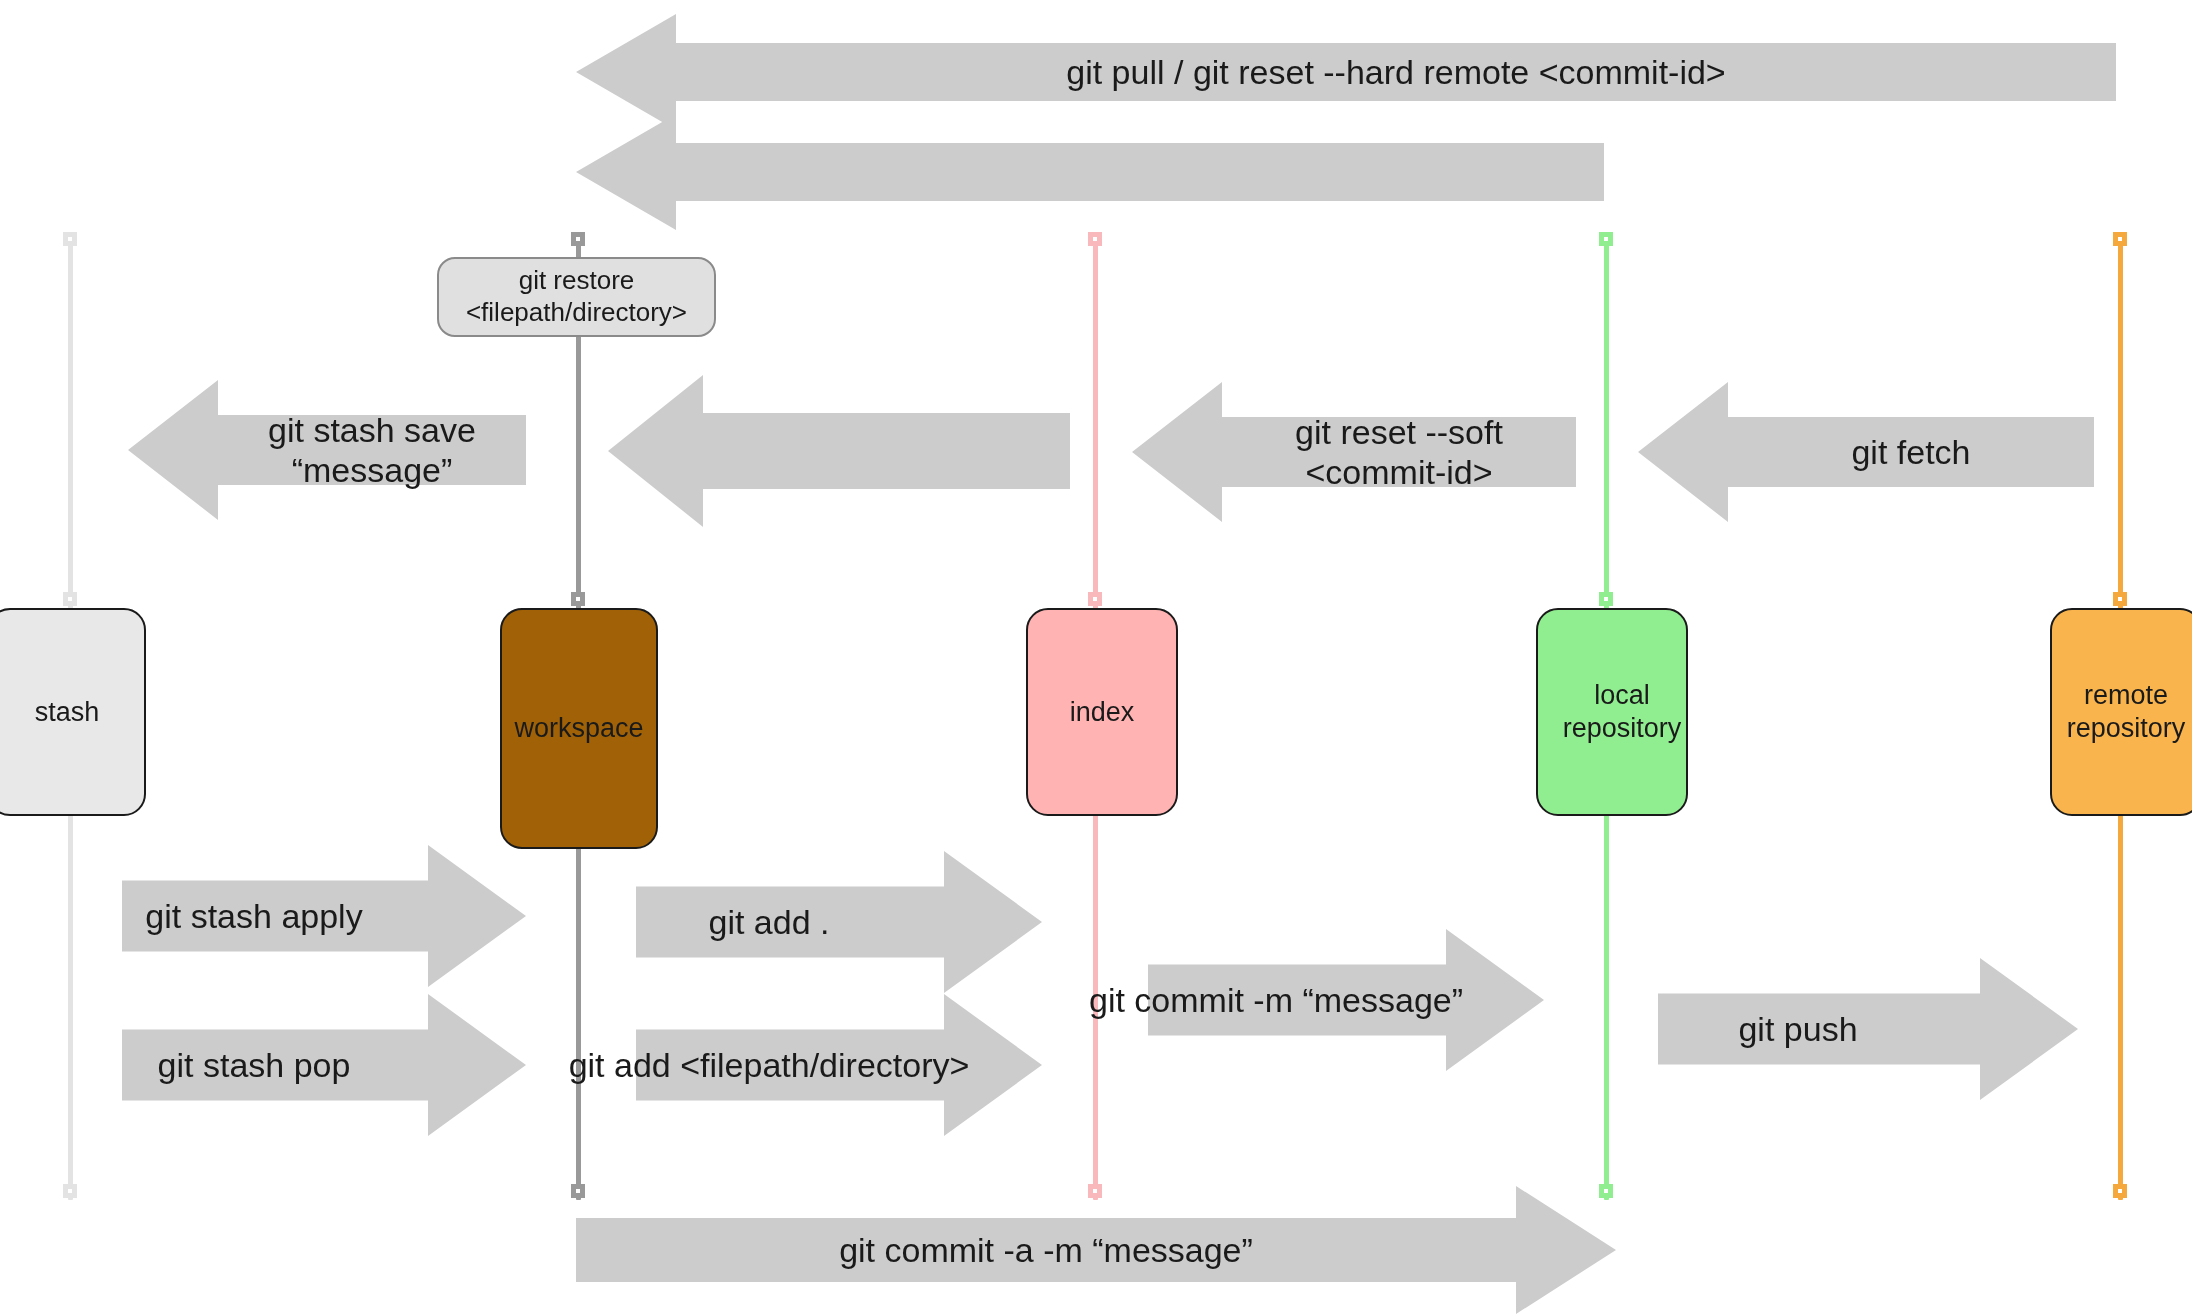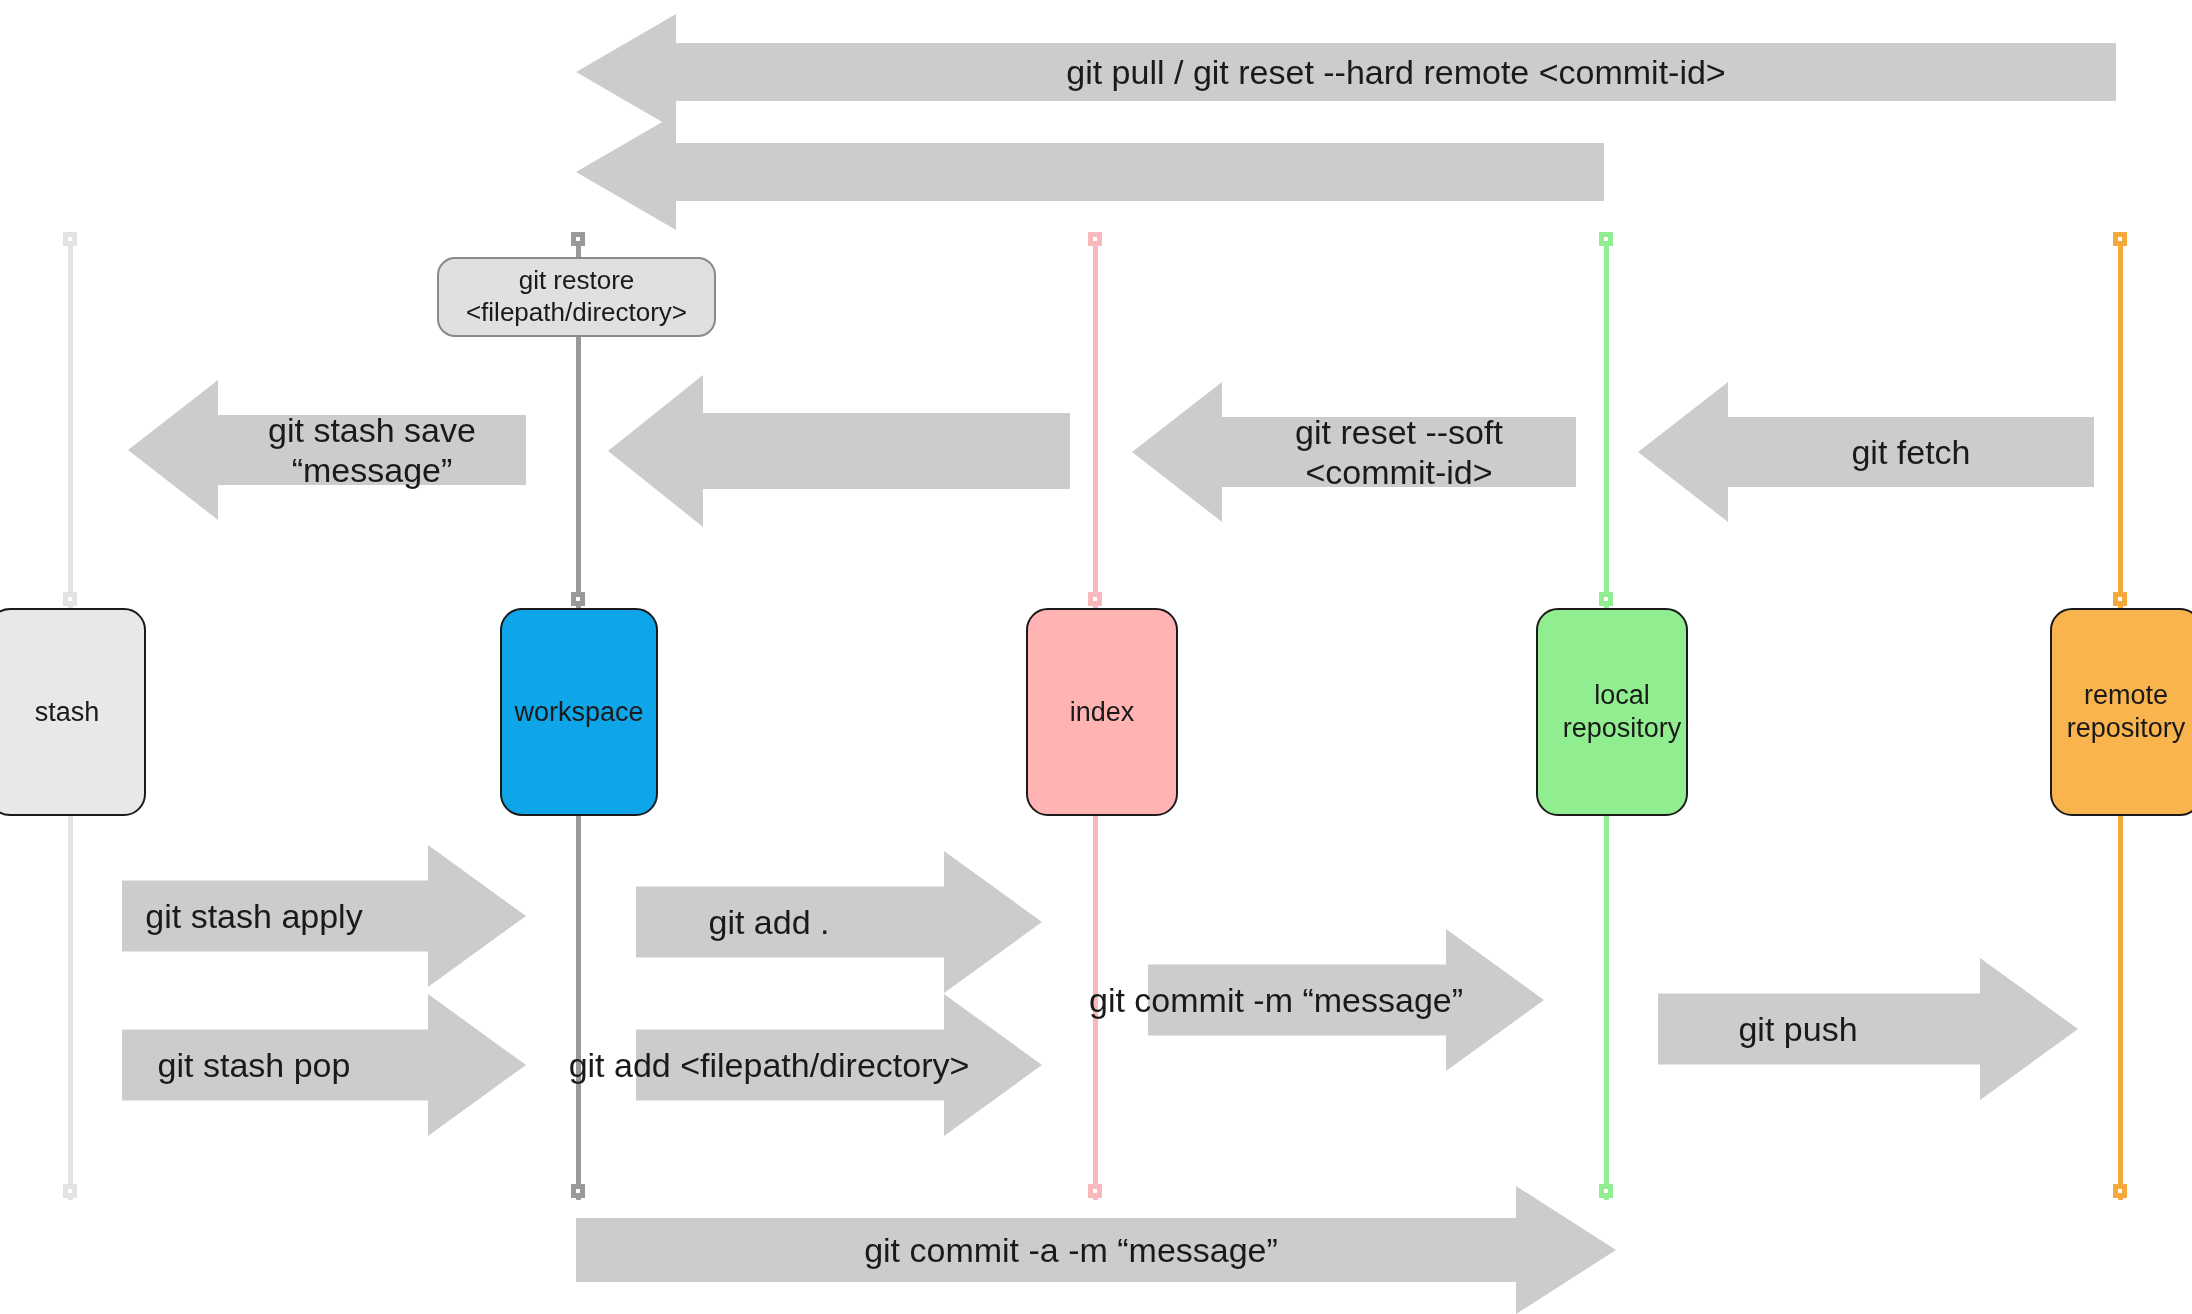--- a/index.html
+++ b/index.html
@@ -151,21 +151,21 @@
   <div class="arrow left" style="left:608px; top:375px; width:462px; height:152px; --head:95px;"></div>
 
   <div class="arrow left" style="left:1132px; top:382px; width:444px; height:140px; --head:90px;"></div>
   <div class="arrow-label" style="left:1222px; top:382px; width:354px; height:140px;">git reset --soft &lt;commit-id&gt;</div>
 
   <div class="arrow left" style="left:1638px; top:382px; width:456px; height:140px; --head:90px;"></div>
   <div class="arrow-label" style="left:1728px; top:382px; width:366px; height:140px;">git fetch</div>
 
   <div class="node" style="left:-12px; top:608px; width:158px; height:208px; background:#e8e8e8;">stash</div>
 
-  <div class="node" style="left:500px; top:608px; width:158px; height:208px; background:#0ea5e9;">workspace</div>
+  <div class="node" style="left:500px; top:608px; width:158px; height:241px; background:#a16207;">workspace</div>
 
   <div class="node" style="left:1026px; top:608px; width:152px; height:208px; background:#ffb3b3;">index</div>
 
   <div class="node" style="left:1536px; top:608px; width:152px; height:208px; background:#90ee90;padding-left:20px;">local
 repository</div>
 
   <div class="node" style="left:2050px; top:608px; width:152px; height:208px; background:#f9b44d;">remote
 repository</div>
 
   <div class="arrow right" style="left:122px; top:845px; width:404px; height:142px; --head:98px;"></div>
@@ -180,15 +180,15 @@
   <div class="arrow right" style="left:636px; top:994px; width:406px; height:142px; --head:98px;"></div>
   <div class="arrow-label shift-left" style="left:636px; top:994px; width:406px; height:142px;">git add &lt;filepath/directory&gt;</div>
 
   <div class="arrow right" style="left:1148px; top:929px; width:396px; height:142px; --head:98px;"></div>
   <div class="arrow-label shift-left" style="left:1148px; top:929px; width:396px; height:142px;">git commit -m “message”</div>
 
   <div class="arrow right" style="left:1658px; top:958px; width:420px; height:142px; --head:98px;"></div>
   <div class="arrow-label shift-left" style="left:1658px; top:958px; width:420px; height:142px;">git push</div>
 
   <div class="arrow right" style="left:576px; top:1186px; width:1040px; height:128px; --head:100px;"></div>
-  <div class="arrow-label" style="left:576px; top:1186px; width:940px; height:128px;padding-left:25px;">git commit -a -m “message”</div>
+  <div class="arrow-label" style="left:576px; top:1186px; width:940px; height:128px;">git commit -a -m “message”</div>
 
 </div>
 
 </body></html>

